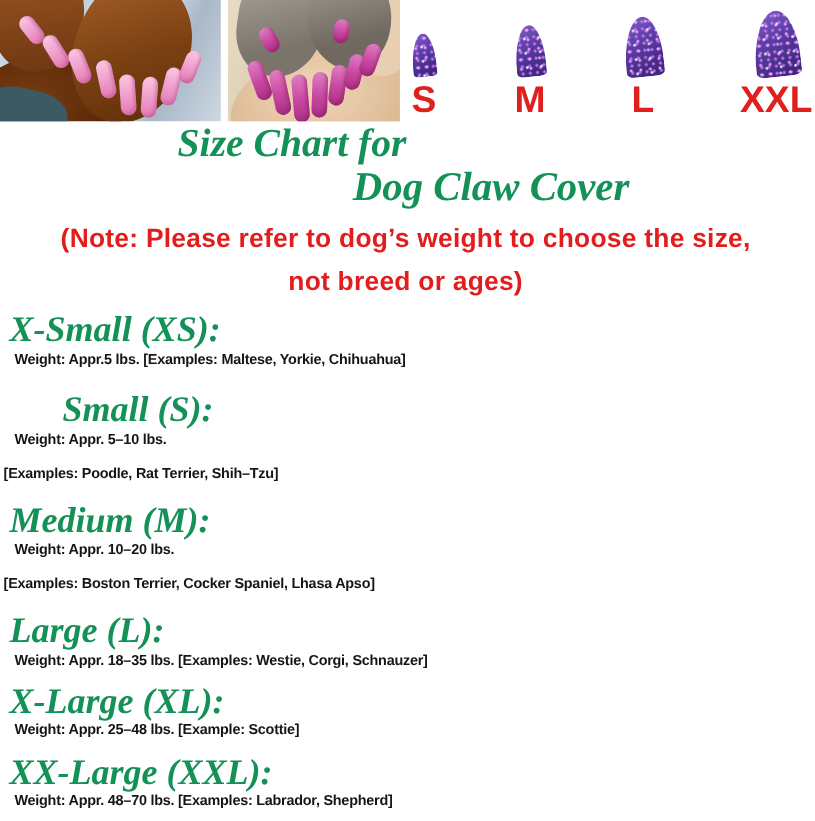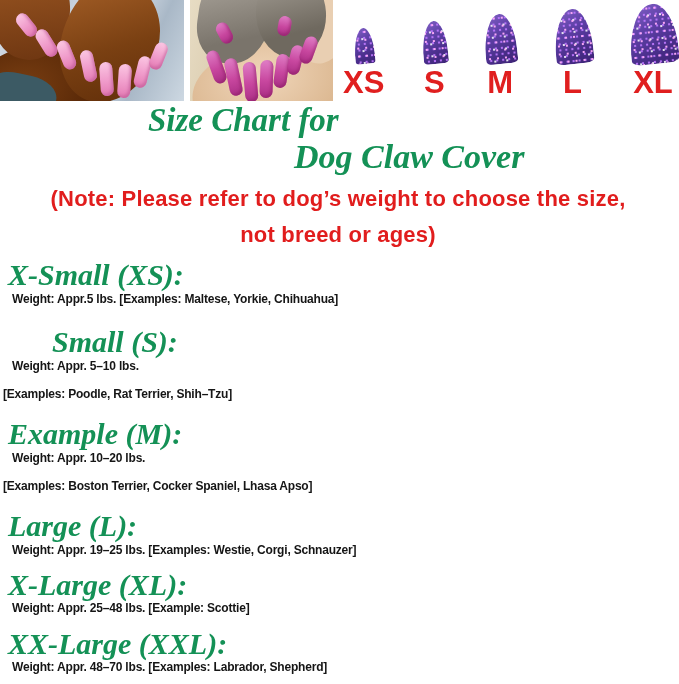--- a/index.html
+++ b/index.html
@@ -130,57 +130,53 @@
   <div class="prcap prc5"></div>
   <div class="prcap prc6"></div>
   <div class="prcap prc7"></div>
   <div class="prcap prc8"></div>
   <div class="prcap prc9"></div>
 </div>
 
 <div id="caps-row">
   <div class="cap-item">
     <div class="cap"></div>
-    <div class="cap-label">XS</div>
-  </div>
-  <div class="cap-item">
-    <div class="cap"></div>
     <div class="cap-label">S</div>
   </div>
   <div class="cap-item">
     <div class="cap"></div>
     <div class="cap-label">M</div>
   </div>
   <div class="cap-item">
     <div class="cap"></div>
     <div class="cap-label">L</div>
   </div>
   <div class="cap-item">
     <div class="cap"></div>
-    <div class="cap-label">XL</div>
+    <div class="cap-label">XXL</div>
   </div>
 </div>
 
 <div id="title1" class="title-line">Size Chart for</div>
 <div id="title2" class="title-line">Dog Claw Cover</div>
 
 <div id="note1" class="note-line">(Note: Please refer to dog’s weight to choose the size,</div>
 <div id="note2" class="note-line">not breed or ages)</div>
 
 <div id="s0-h" class="sec-h">X-Small (XS):</div>
 <div id="s0-l0" class="sec-t wline">Weight: Appr.5 lbs. [Examples: Maltese, Yorkie, Chihuahua]</div>
 
 <div id="s1-h" class="sec-h">Small (S):</div>
 <div id="s1-l0" class="sec-t wline">Weight: Appr. 5–10 lbs.</div>
 <div id="s1-l1" class="sec-t eline">[Examples: Poodle, Rat Terrier, Shih–Tzu]</div>
 
-<div id="s2-h" class="sec-h">Example (M):</div>
+<div id="s2-h" class="sec-h">Medium (M):</div>
 <div id="s2-l0" class="sec-t wline">Weight: Appr. 10–20 lbs.</div>
 <div id="s2-l1" class="sec-t eline">[Examples: Boston Terrier, Cocker Spaniel, Lhasa Apso]</div>
 
 <div id="s3-h" class="sec-h">Large (L):</div>
-<div id="s3-l0" class="sec-t wline">Weight: Appr. 19–25 lbs. [Examples: Westie, Corgi, Schnauzer]</div>
+<div id="s3-l0" class="sec-t wline">Weight: Appr. 18–35 lbs. [Examples: Westie, Corgi, Schnauzer]</div>
 
 <div id="s4-h" class="sec-h">X-Large (XL):</div>
 <div id="s4-l0" class="sec-t wline">Weight: Appr. 25–48 lbs. [Example: Scottie]</div>
 
 <div id="s5-h" class="sec-h">XX-Large (XXL):</div>
 <div id="s5-l0" class="sec-t wline">Weight: Appr. 48–70 lbs. [Examples: Labrador, Shepherd]</div>
 
 </body></html>

